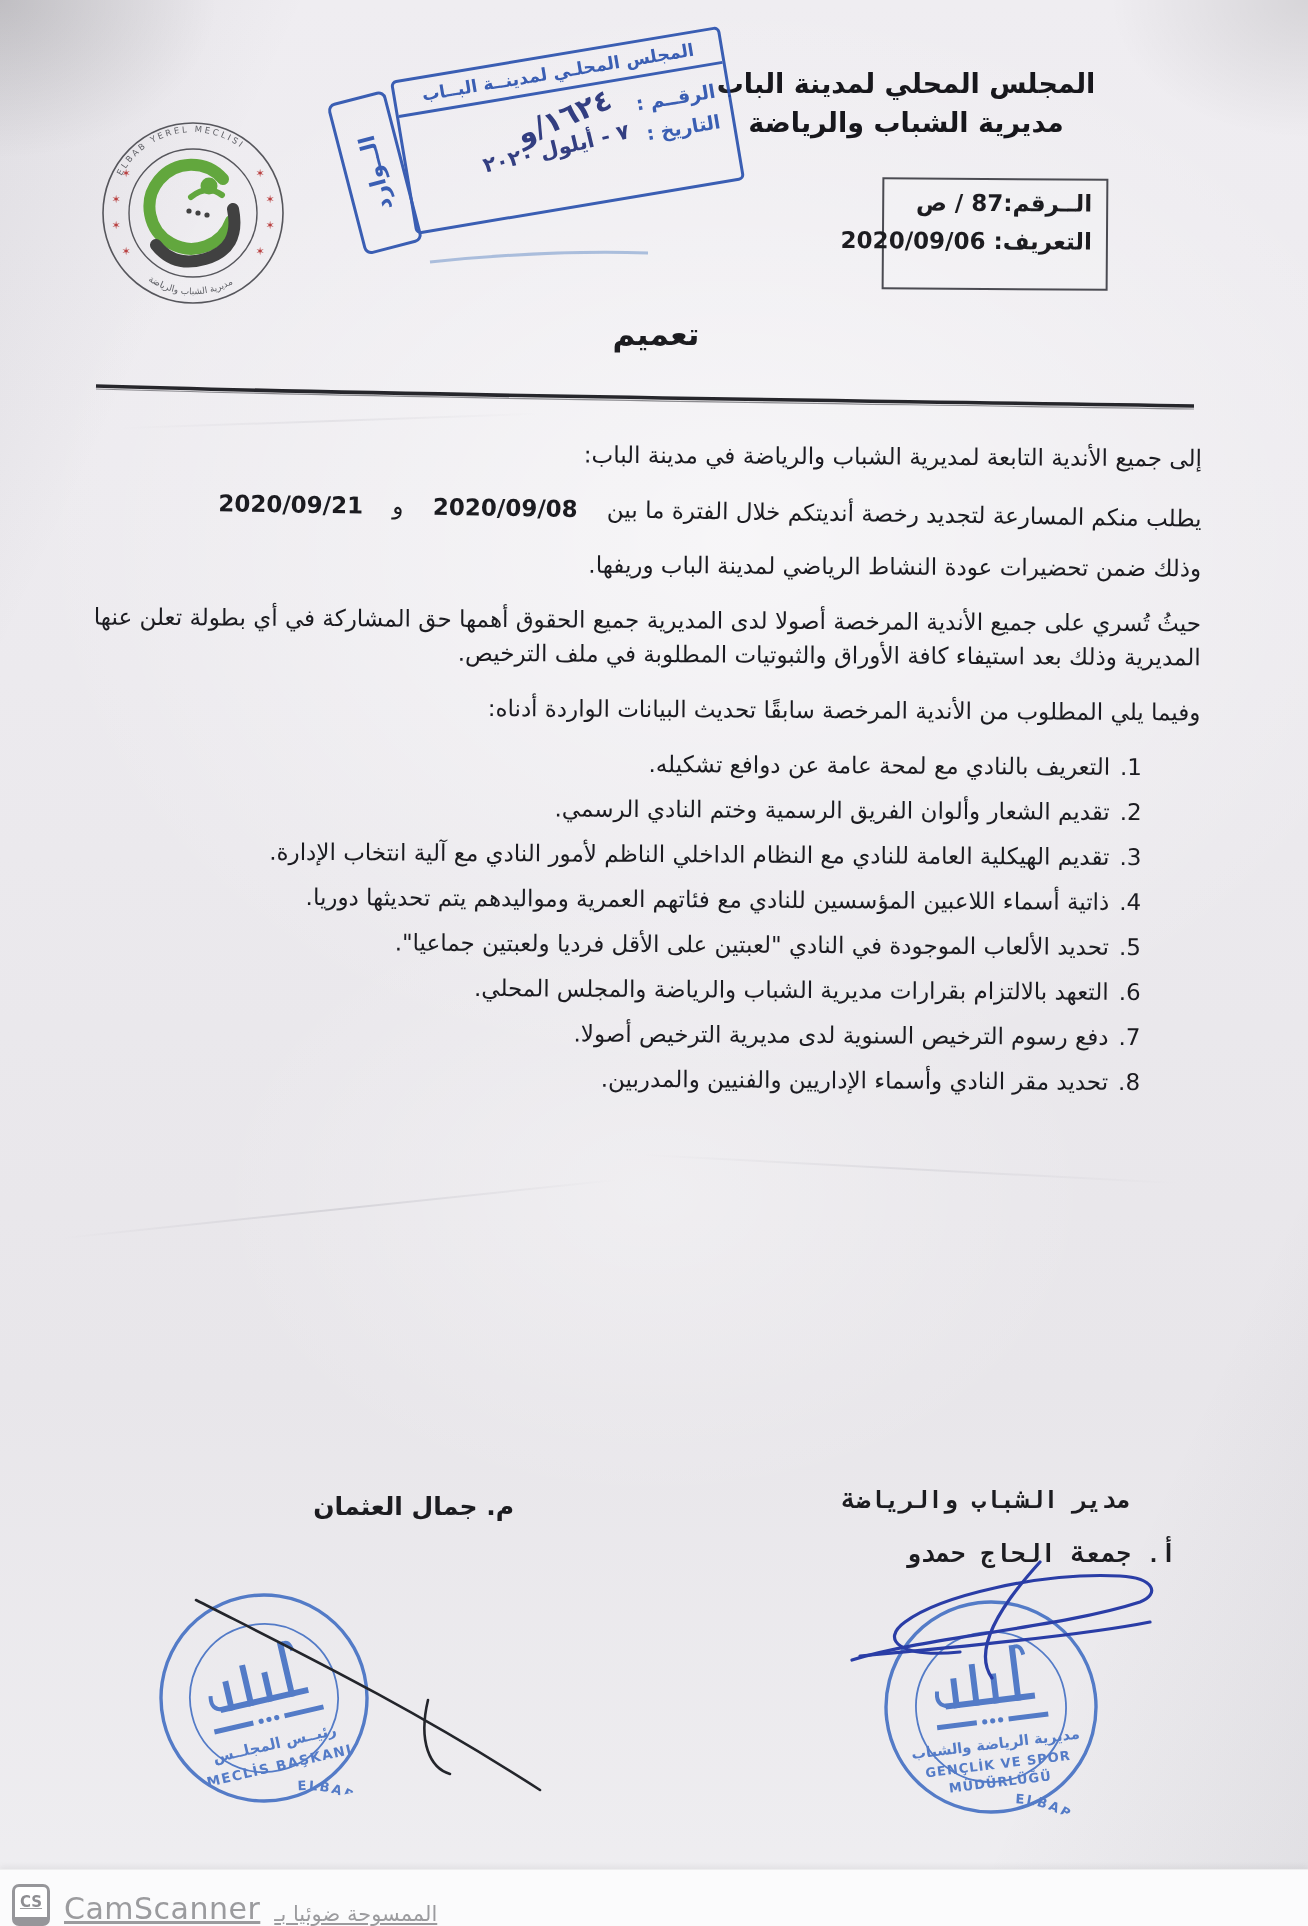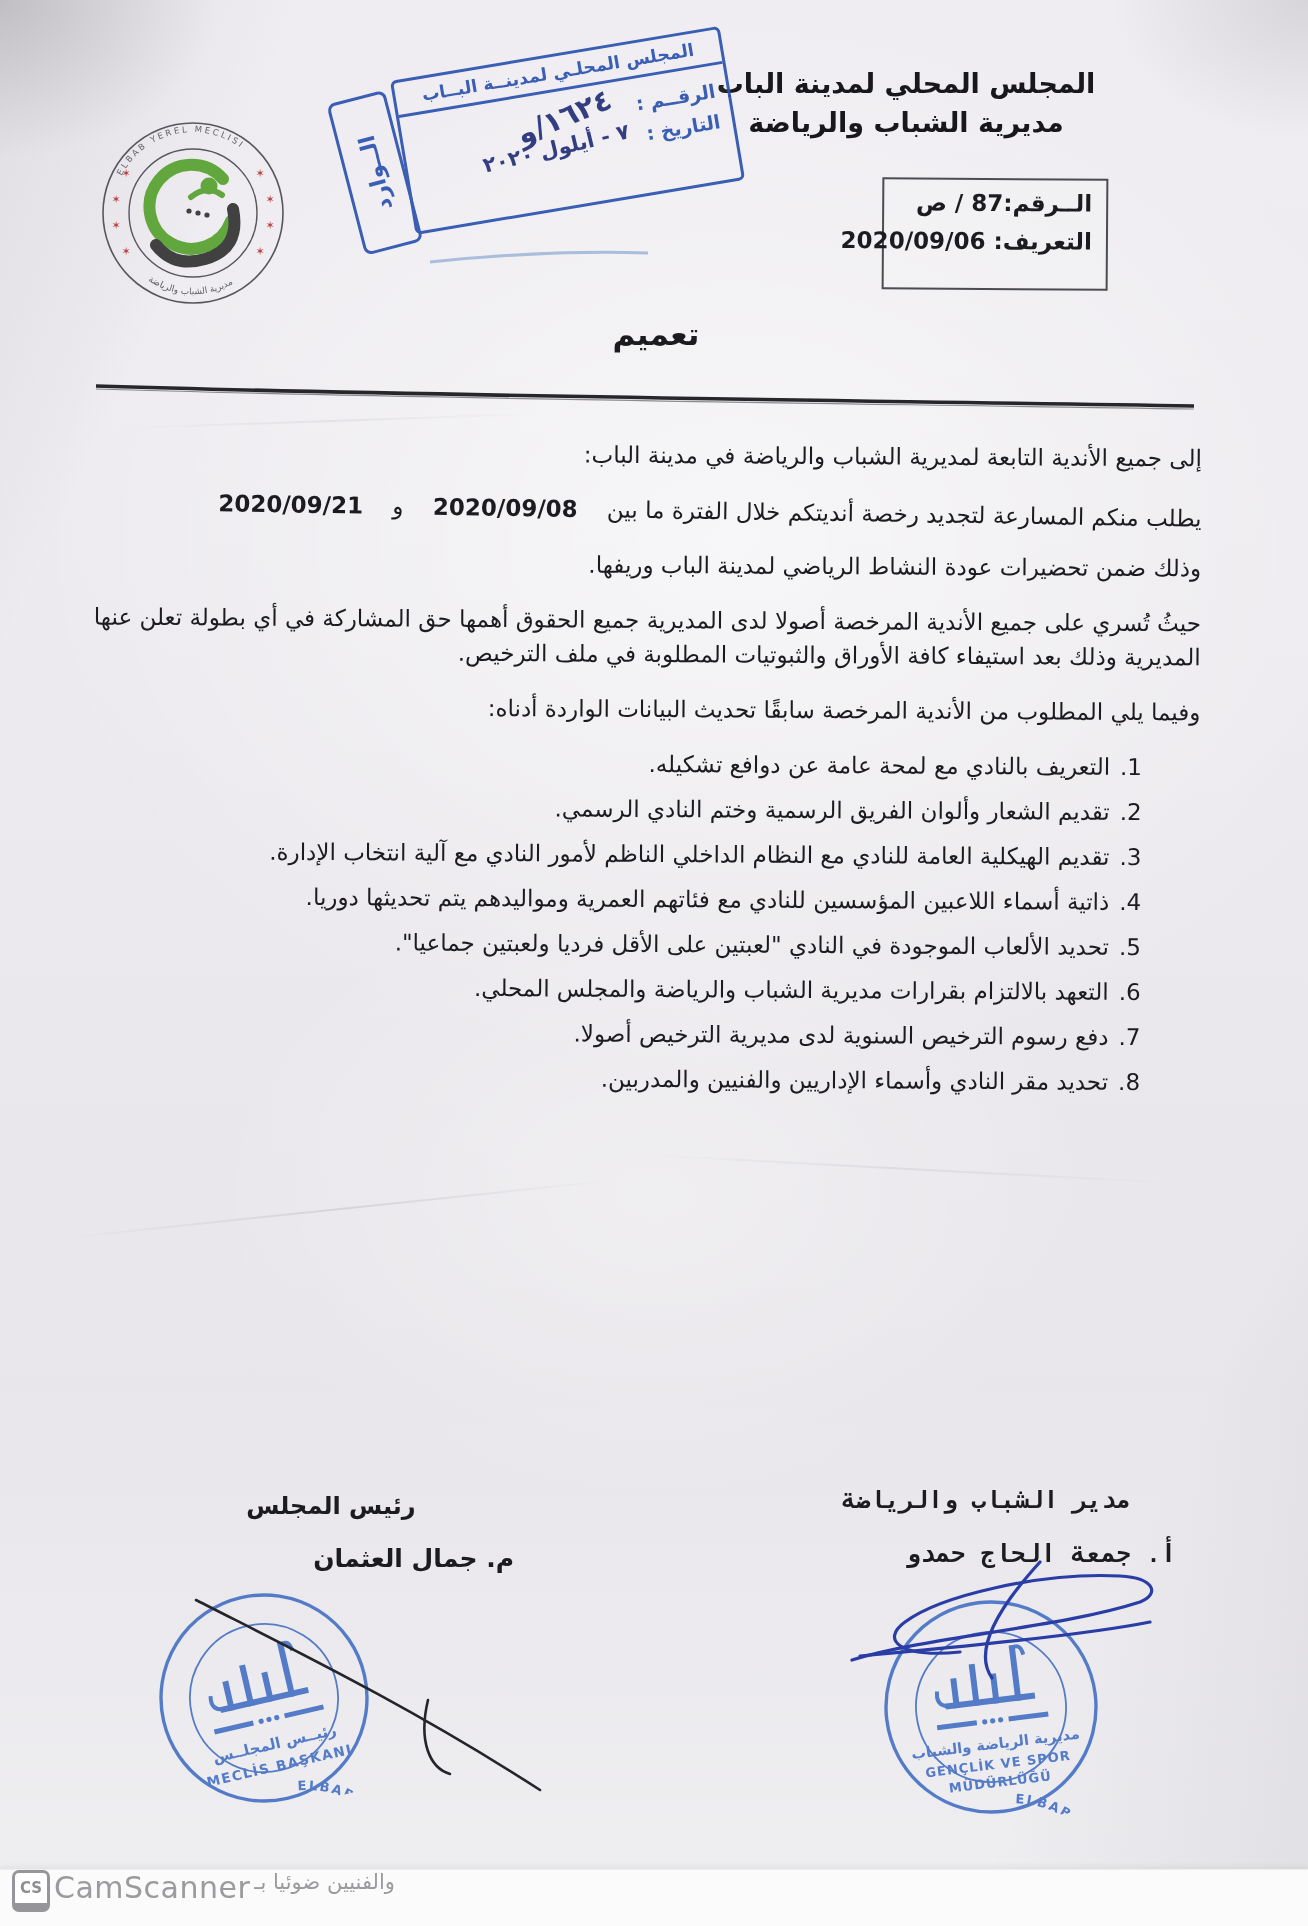--- a/index.html
+++ b/index.html
@@ -67,22 +67,22 @@
   
   .stamp{position:absolute;opacity:.88;}
   .stamp-left{left:152px;top:1586px;transform:rotate(-13deg);}
   .stamp-right{left:876px;top:1592px;transform:rotate(-7deg);}
 
   
   .ink{position:absolute;left:0;top:0;pointer-events:none;}
 
   
   .footer{position:absolute;left:0;right:0;bottom:0;height:56px;background:#fbfbfc;
-    border-top:1px solid rgba(0,0,0,.05);display:flex;align-items:flex-start;padding-left:12px;gap:4px;
-    color:#9b9b9e;box-shadow:0 -3px 6px rgba(0,0,0,.05);}
+    border-top:1px solid rgba(0,0,0,.05);display:flex;align-items:flex-end;padding-left:12px;gap:14px;
+    color:#9b9b9e;box-shadow:0 -3px 6px rgba(0,0,0,.05);text-decoration:underline;}
   .cs-badge{width:32px;height:30px;border:3px solid #96969a;border-bottom:9px solid #96969a;
     border-radius:7px;display:flex;align-items:center;justify-content:center;
     font-weight:bold;font-size:15px;color:#8e8e92;background:#fff;box-sizing:content-box;}
   .cs-brand{font-size:30px;letter-spacing:.5px;}
   .cs-ar{font-size:21px;direction:rtl;}
 </style>
 </head>
 <body>
 
 <div id="page">
@@ -186,21 +186,20 @@
         <li><span class="num">7.</span><span>دفع رسوم الترخيص السنوية لدى مديرية الترخيص أصولا.</span></li>
         <li><span class="num">8.</span><span>تحديد مقر النادي وأسماء الإداريين والفنيين والمدربين.</span></li>
       </ol>
   </div>
 
   <div class="sig sig-right">
     <div class="t">مدير الشباب والرياضة</div>
     <div class="n">أ. جمعة الحاج حمدو</div>
   </div>
   <div class="sig sig-left">
-    <div class="t">رئيس المجلس</div>
     <div class="n">م. جمال العثمان</div>
   </div>
 
   <svg class="stamp stamp-left" width="224" height="224" viewBox="-112 -112 224 224">
     <defs>
         <path id="sL" d="M 0,97 A 97,97 0 1 1 -0.01,97" fill="none"></path>
       </defs>
     <g stroke="#3f6cc2" fill="#3f6cc2">
       <circle r="103" fill="none" stroke-width="3.4"></circle>
       <circle r="74" fill="none" stroke-width="1.8"></circle>
@@ -270,16 +269,16 @@
         <path d="M 860,1656 C 950,1648 1080,1636 1150,1622"></path>
       </g>
     </g>
   </svg>
 
   <div class="footer">
     <div class="cs-badge">
       <span>CS</span>
     </div>
     <span class="cs-brand">CamScanner</span>
-    <span class="cs-ar">والفنيين ضوئيا بـ</span>
+    <span class="cs-ar">الممسوحة ضوئيا بـ</span>
   </div>
 
 </div>
 
 </body></html>

